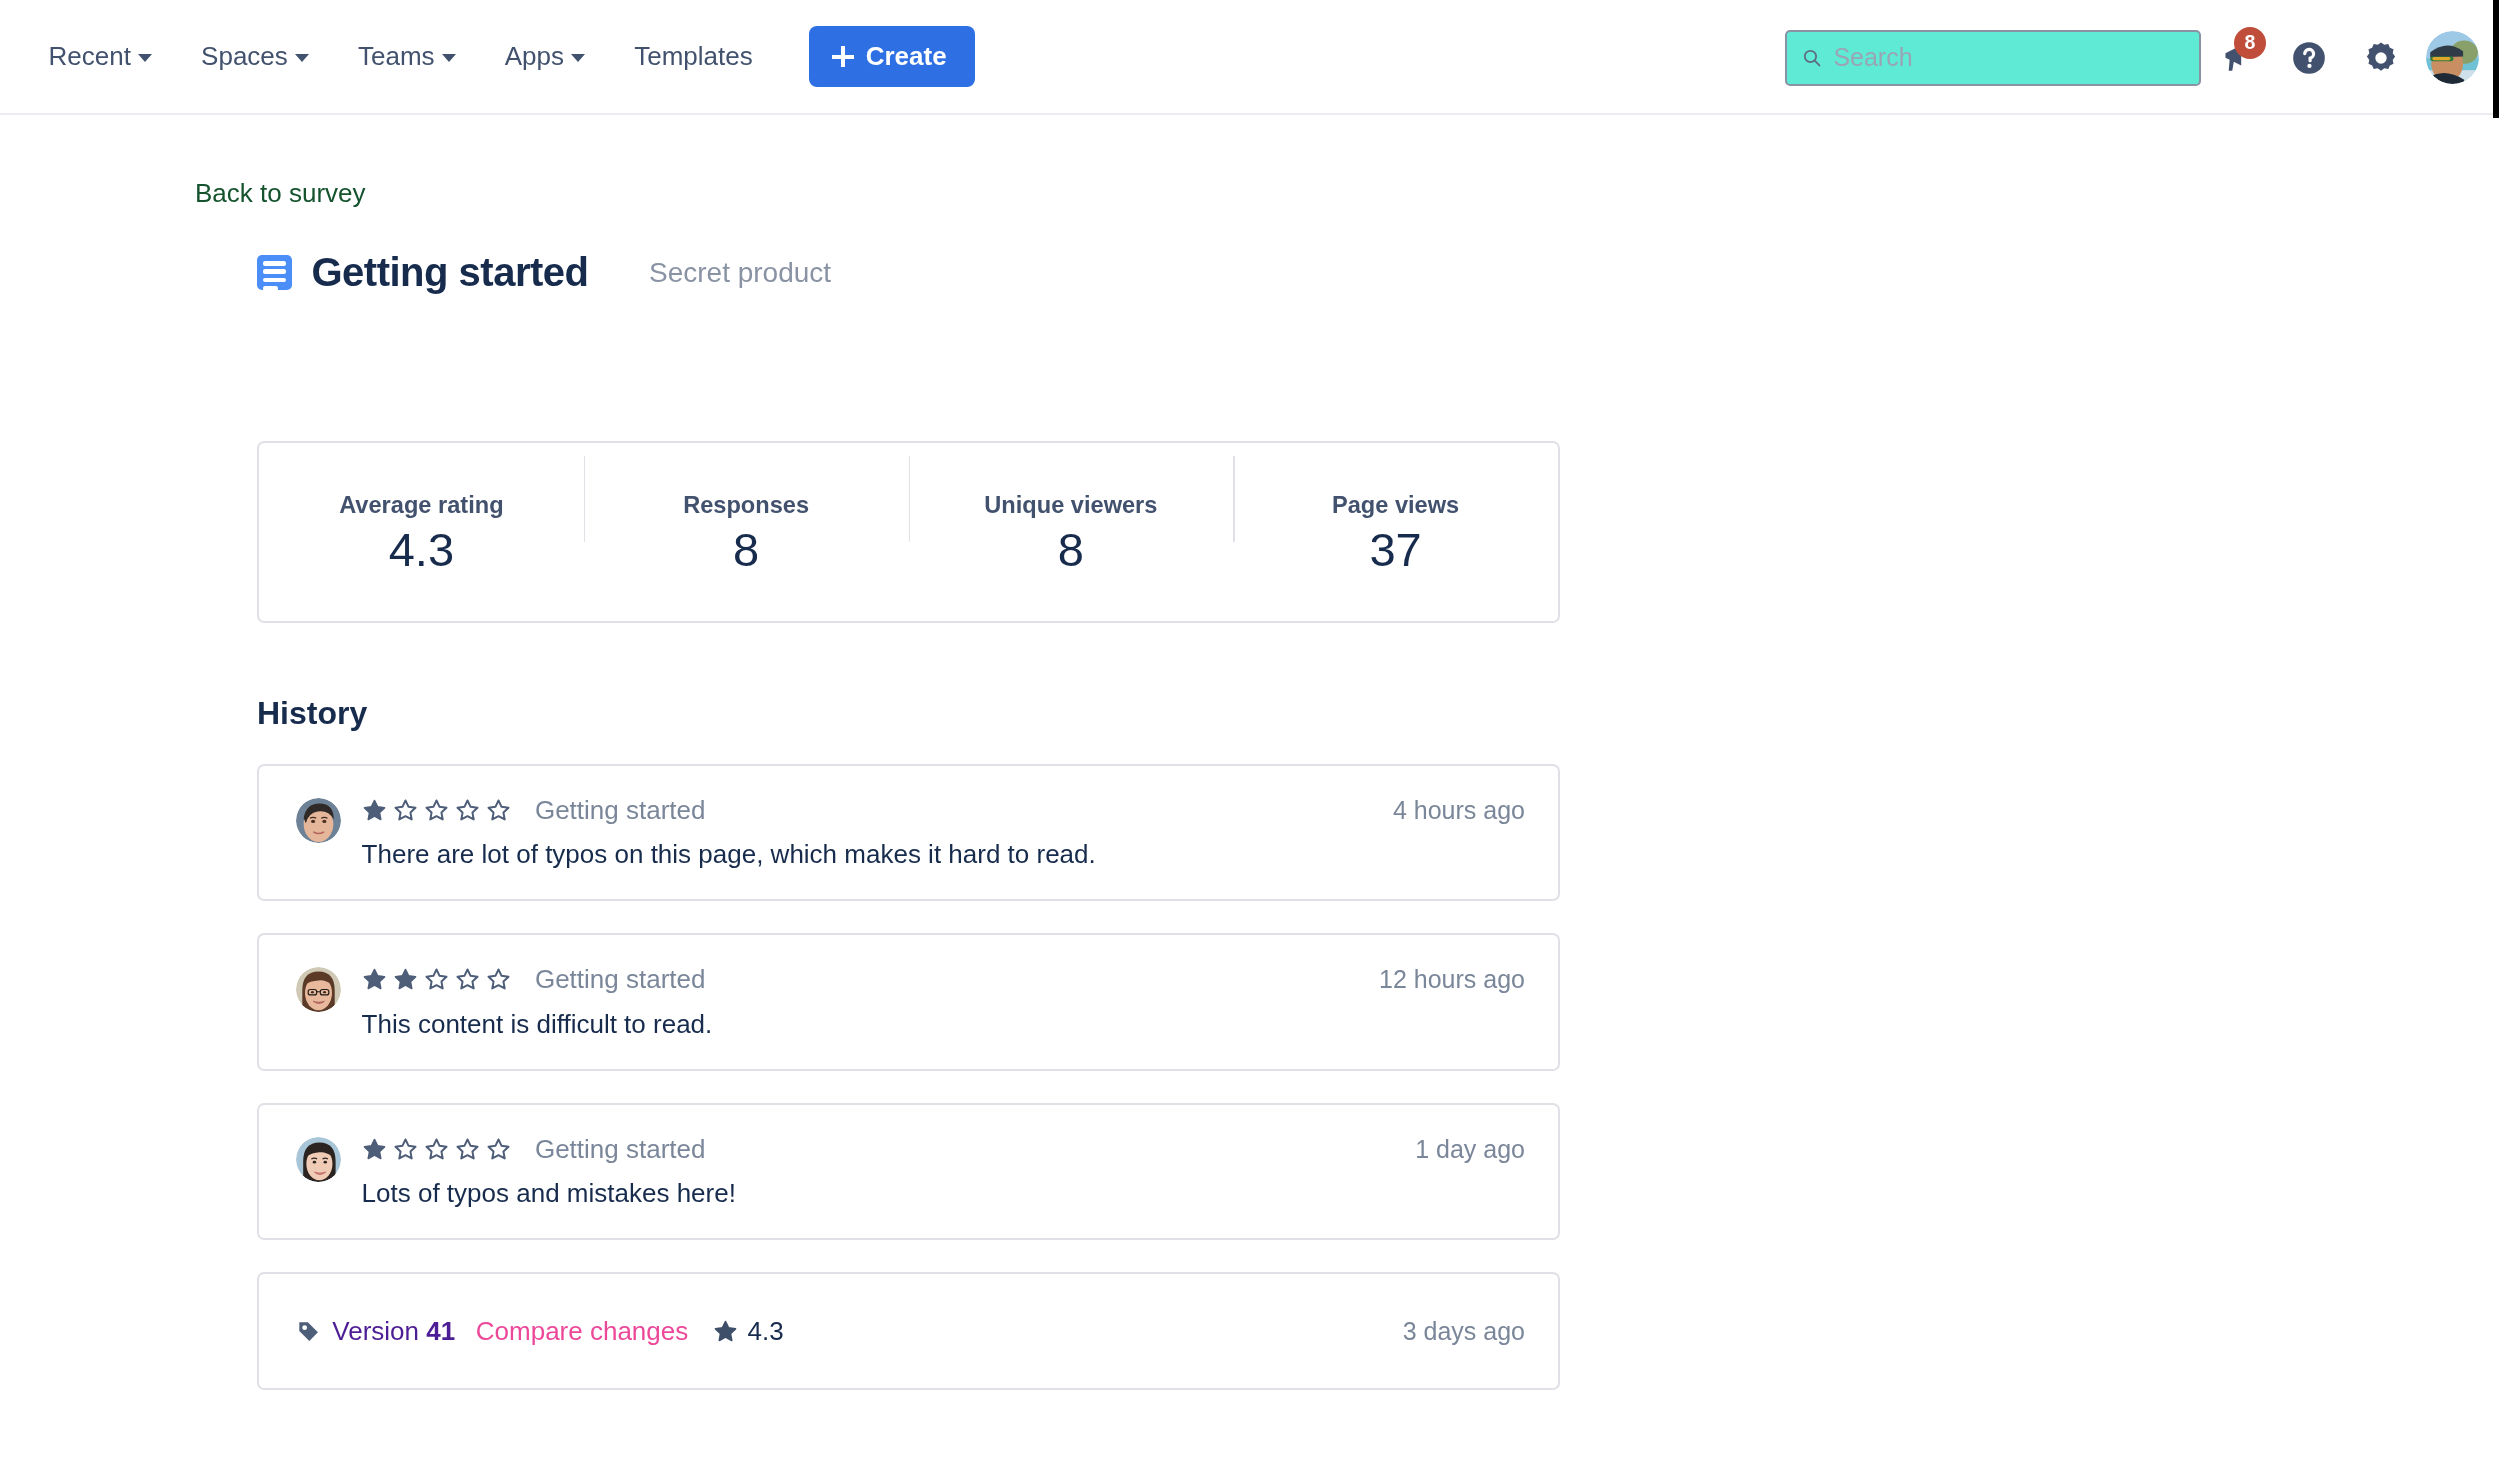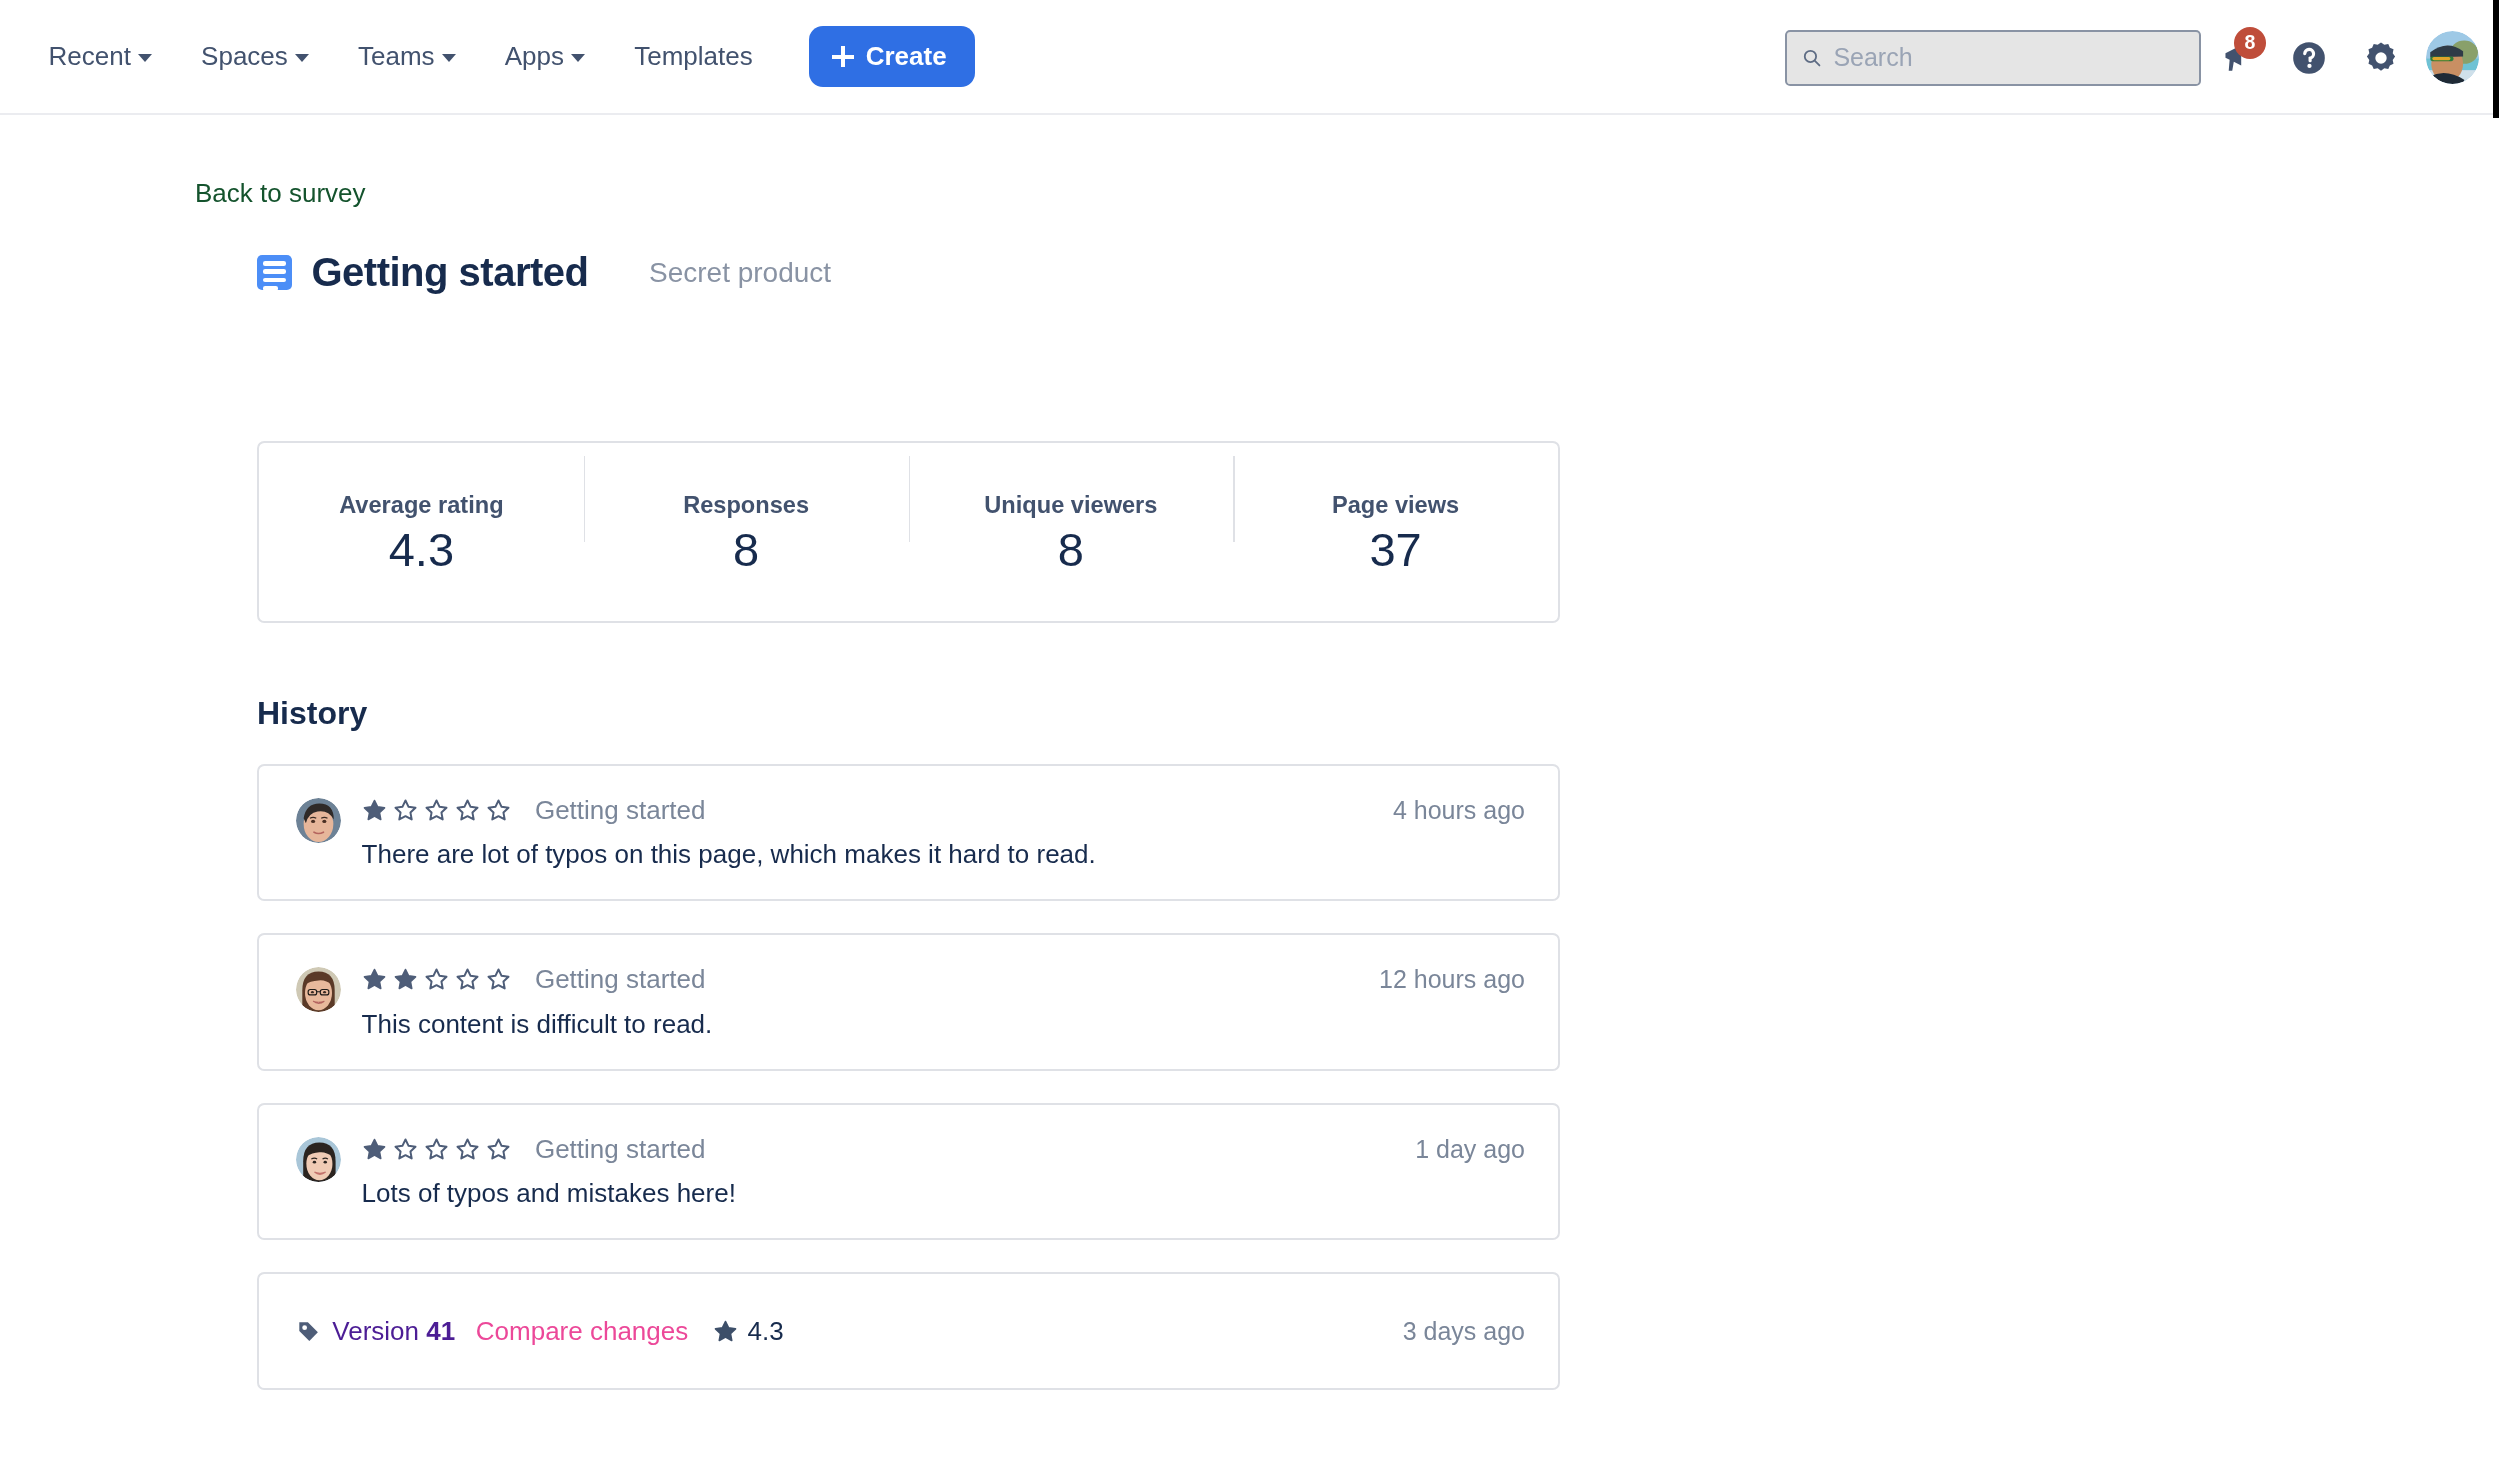--- a/index.html
+++ b/index.html
@@ -42,21 +42,21 @@
     margin-top: 3.1px;
   }
   .create-btn {
     display: flex;
     align-items: center;
     gap: 11.3px;
     background: #2f6fe4;
     color: #ffffff;
     font-size: 26px;
     font-weight: bold;
-    border-radius: 14px;
+    border-radius: 8px;
     padding: 15.4px 28px 15.4px 22.6px;
     margin-left: 26px;
     cursor: pointer;
     border: none;
     font-family: "Liberation Sans", sans-serif;
     white-space: nowrap;
   }
   .plus-icon {
     position: relative;
     width: 22.6px; height: 22.6px;
@@ -81,21 +81,21 @@
   }
   .search-box {
     width: 416px;
     height: 56px;
     border: 2.1px solid #8993a4;
     border-radius: 5.1px;
     display: flex;
     align-items: center;
     padding: 0 13.4px;
     gap: 11.3px;
-    background: #e5e5e5;
+    background: #5eead4;
   }
   .search-box input {
     border: none;
     outline: none;
     font-size: 25px;
     color: #5e6c84;
     font-family: "Liberation Sans", sans-serif;
     width: 100%;
     background: transparent;
   }

